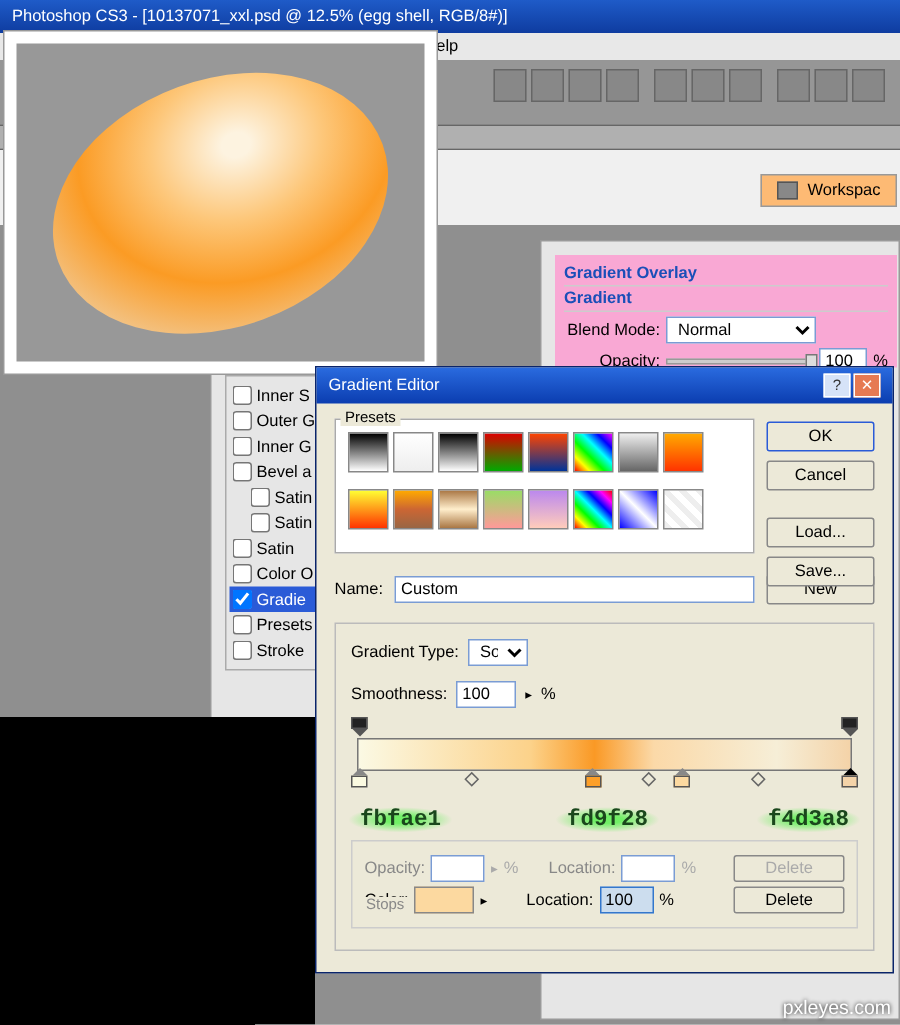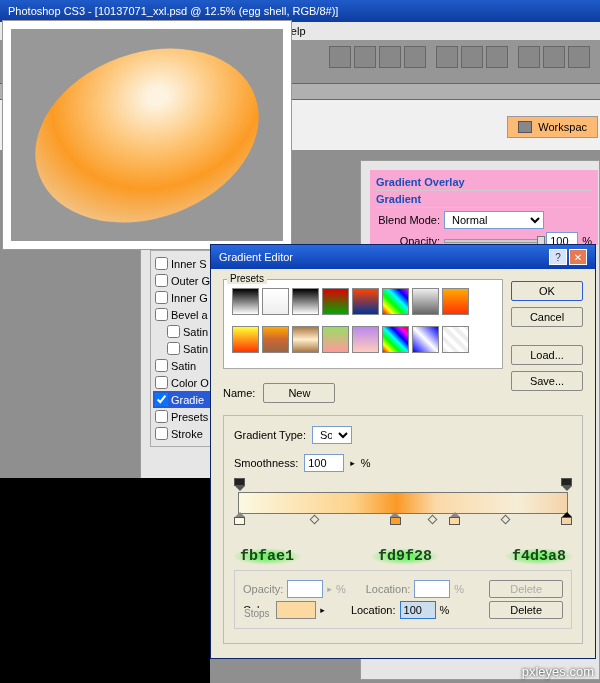--- a/index.html
+++ b/index.html
@@ -63,21 +63,21 @@
 
 .grad-bar-wrap { position: relative; margin: 20px 4px 6px; }
 .grad-bar { height: 22px; border: 1px solid #777; background: linear-gradient(to right, #fbf9e4 0%, #fcd28a 35%, #fa9925 48%, #fbd9a8 60%, #f6eed7 85%, #f4d3a8 100%); }
 .stop-track { position: relative; height: 14px; }
 .cstop { position: absolute; top: -2px; width: 11px; height: 13px; }
 .cstop .tri { width: 0; height: 0; border-left: 5px solid transparent; border-right: 5px solid transparent; border-bottom: 5px solid #888; margin: 0 auto; }
 .cstop .sq { width: 11px; height: 8px; border: 1px solid #555; background: #fcd9a0; }
 .ostop { position: absolute; bottom: -2px; width: 11px; height: 13px; }
 .diamond { position: absolute; top: 2px; width: 7px; height: 7px; border: 1px solid #666; transform: rotate(45deg); background: #ece9d8; }
 
-.hex-labels { position: relative; height: 22px; margin: 20px 4px 0; }
+.hex-labels { position: relative; height: 22px; margin: 10px 4px 0; }
 .hex { position: absolute; font-family: 'Courier New', monospace; font-weight: bold; font-size: 15px; color: #1a471c; background: radial-gradient(ellipse, rgba(100,240,90,0.9) 20%, rgba(100,240,90,0) 70%); padding: 0 8px; }
 
 .stops-section { border: 1px solid #ccc; padding: 6px 8px; margin-top: 0; position: relative; }
 .stops-title { color: #888; position: absolute; top: -7px; left: 6px; background: #ece9d8; padding: 0 3px; font-size: 10px; margin-top: 44px; }
 .stops-row { display: flex; align-items: center; gap: 4px; margin: 3px 0; }
 .stops-row label { color: #888; }
 .stops-row.active label { color: #000; }
 .stops-row input { width: 36px; }
 .color-well { width: 40px; height: 18px; border: 1px solid #888; background: #fcd9a0; }
 .stops-row .btn.sm { min-width: 56px; padding: 2px 20px; }
@@ -237,20 +237,21 @@
         <div class="btn default">OK</div>
         <div class="btn">Cancel</div>
         <div style="height:6px"></div>
         <div class="btn">Load...</div>
         <div class="btn">Save...</div>
       </div>
     </div>
 
     <div class="name-row">
       <label>Name:</label>
+      <input type="text" value="Custom" style="">
       <div class="btn">New</div>
     </div>
 
     <div class="type-section">
       <div class="type-row">
         <label>Gradient Type:</label>
         <select style="width:40px"><option>Solid</option></select>
       </div>
       <div class="type-row">
         <label>Smoothness:</label>

